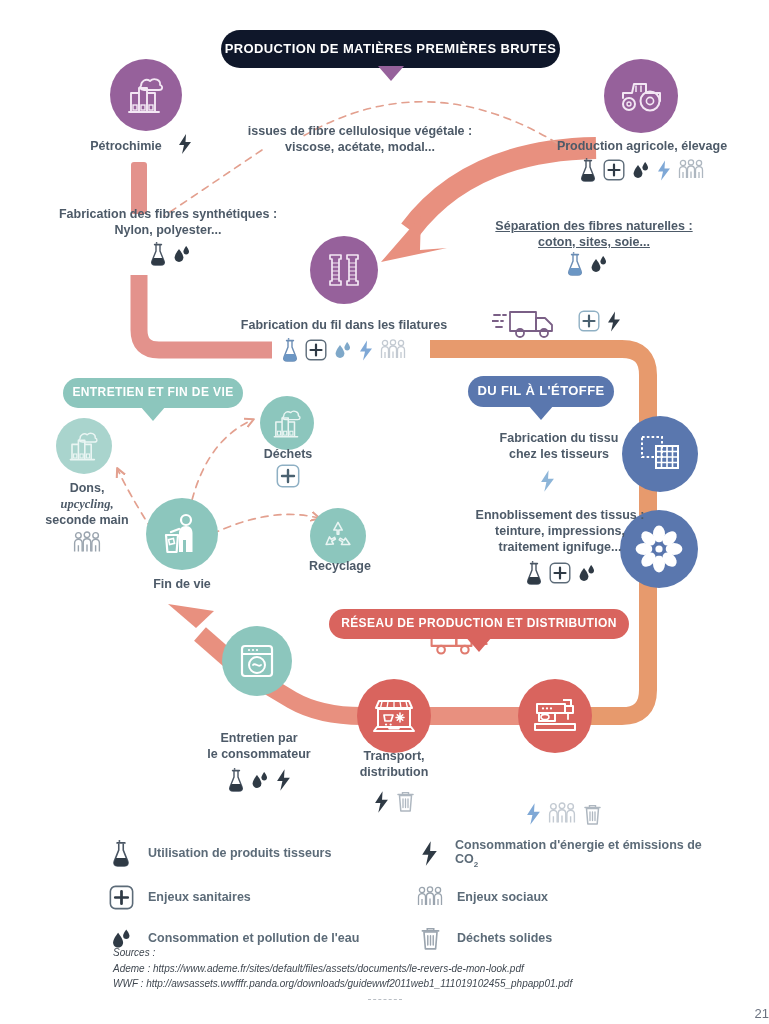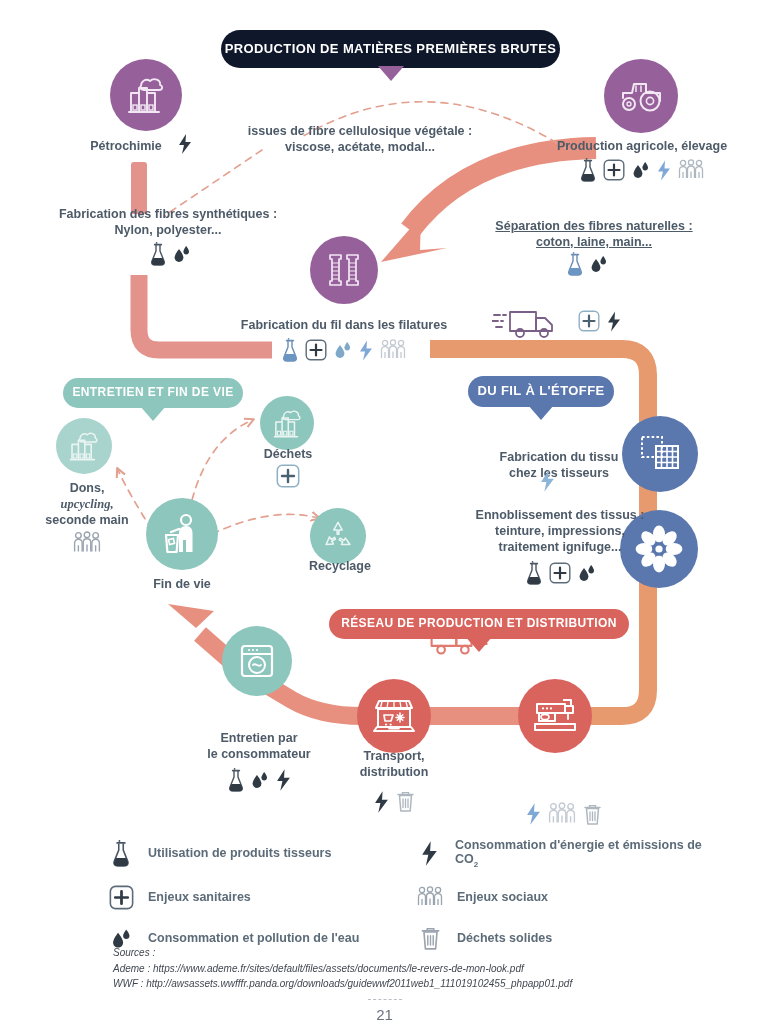--- a/index.html
+++ b/index.html
@@ -64,22 +64,22 @@
   .leg-item .txt{font-size:12.5px;color:#5c6b78;font-weight:bold;}
   .leg-ic{width:26px;display:flex;justify-content:center;align-items:center;}
 
   
   .sources{
     position:absolute;left:113px;top:945px;width:620px;
     font-style:italic;font-size:10px;color:#3f4750;line-height:1.55;
     font-family:"Liberation Sans","DejaVu Sans",sans-serif;
   }
   .pagenum{
-    position:absolute;left:0;right:0;top:1006px;text-align:center;
-    font-size:15px;color:#6b7280;
+    position:absolute;left:0;right:0;top:1006px;text-align:right;
+    font-size:13px;color:#6b7280;
   }
   .pagerule{
     position:absolute;left:50%;transform:translateX(-50%);top:999px;
     width:34px;border-top:1px dashed #b9bec4;
   }
 </style>
 </head>
 <body>
 
 <div id="stage">
@@ -232,21 +232,21 @@
         <circle cx="21" cy="4" r="2.6" fill="none" stroke="#aeb7c0" stroke-width="1.3"></circle>
         <path d="M1.5,19 L1.5,11 C1.5,8.6 3,7.6 5,7.6 C7,7.6 8.5,8.6 8.5,11 L8.5,19 M5,13 L5,19" fill="none" stroke="#aeb7c0" stroke-width="1.3" stroke-linejoin="round"></path>
         <path d="M9.5,19 L9.5,10.4 C9.5,8 11,7 13,7 C15,7 16.5,8 16.5,10.4 L16.5,19 M13,12.4 L13,19" fill="none" stroke="#aeb7c0" stroke-width="1.3" stroke-linejoin="round"></path>
         <path d="M17.5,19 L17.5,11 C17.5,8.6 19,7.6 21,7.6 C23,7.6 24.5,8.6 24.5,11 L24.5,19 M21,13 L21,19" fill="none" stroke="#aeb7c0" stroke-width="1.3" stroke-linejoin="round"></path>
       </svg>
     </span>
   </div>
 
   <div class="lbl" style="left:484px;top:218px;width:220px;text-decoration:underline;">
     <div>Séparation des fibres naturelles :</div>
-    <div>coton, laine, main...</div>
+    <div>coton, sites, soie...</div>
   </div>
   <div class="iconrow" style="left:556px;top:252px;width:62px;">
     <span class="ic">
       <svg width="16" height="24" viewBox="0 0 16 24">
         <path d="M6,3 L6,9 L2,19 C1,21.5 2.6,23 5,23 L11,23 C13.4,23 15,21.5 14,19 L10,9 L10,3" fill="none" stroke="#6b8db5" stroke-width="1.4"></path>
         <path d="M3.4,16 L12.6,16 L14,19 C15,21.5 13.4,23 11,23 L5,23 C2.6,23 1,21.5 2,19 Z" fill="#6b96c4"></path>
         <path d="M4.6,2.6 L11.4,2.6" stroke="#6b8db5" stroke-width="1.6" stroke-linecap="round"></path>
         <circle cx="6.6" cy="0.9" r="0.85" fill="#6b8db5"></circle>
       </svg>
     </span>
@@ -328,21 +328,21 @@
     </span>
   </div>
 
   <div class="circle c-blue" style="left:622px;top:416px;width:76px;height:76px;">
     <svg width="44" height="42" viewBox="0 0 44 42">
       <path d="M4,4 L24,4 L24,24 L4,24 Z" fill="none" stroke="#fff" stroke-width="2" stroke-dasharray="2.6 2.2"></path>
       <rect x="18" y="13" width="22" height="22" fill="none" stroke="#fff" stroke-width="2"></rect>
       <path d="M18,18.5 L40,18.5 M18,24 L40,24 M18,29.5 L40,29.5 M23.5,13 L23.5,35 M29,13 L29,35 M34.5,13 L34.5,35" stroke="#fff" stroke-width="1.6"></path>
     </svg>
   </div>
-  <div class="lbl" style="left:466px;top:430px;width:186px;margin-top:19px;">
+  <div class="lbl" style="left:466px;top:430px;width:186px;">
     <div>Fabrication du tissu</div>
     <div>chez les tisseurs</div>
   </div>
   <div class="iconrow" style="left:540px;top:470px;">
     <span class="ic">
       <svg width="15" height="22" viewBox="0 0 14 20">
           <path d="M8,0 L1,11 L6,11 L4,20 L13,8 L7.5,8 Z" fill="#8db5d8"></path>
         </svg>
     </span>
   </div>

